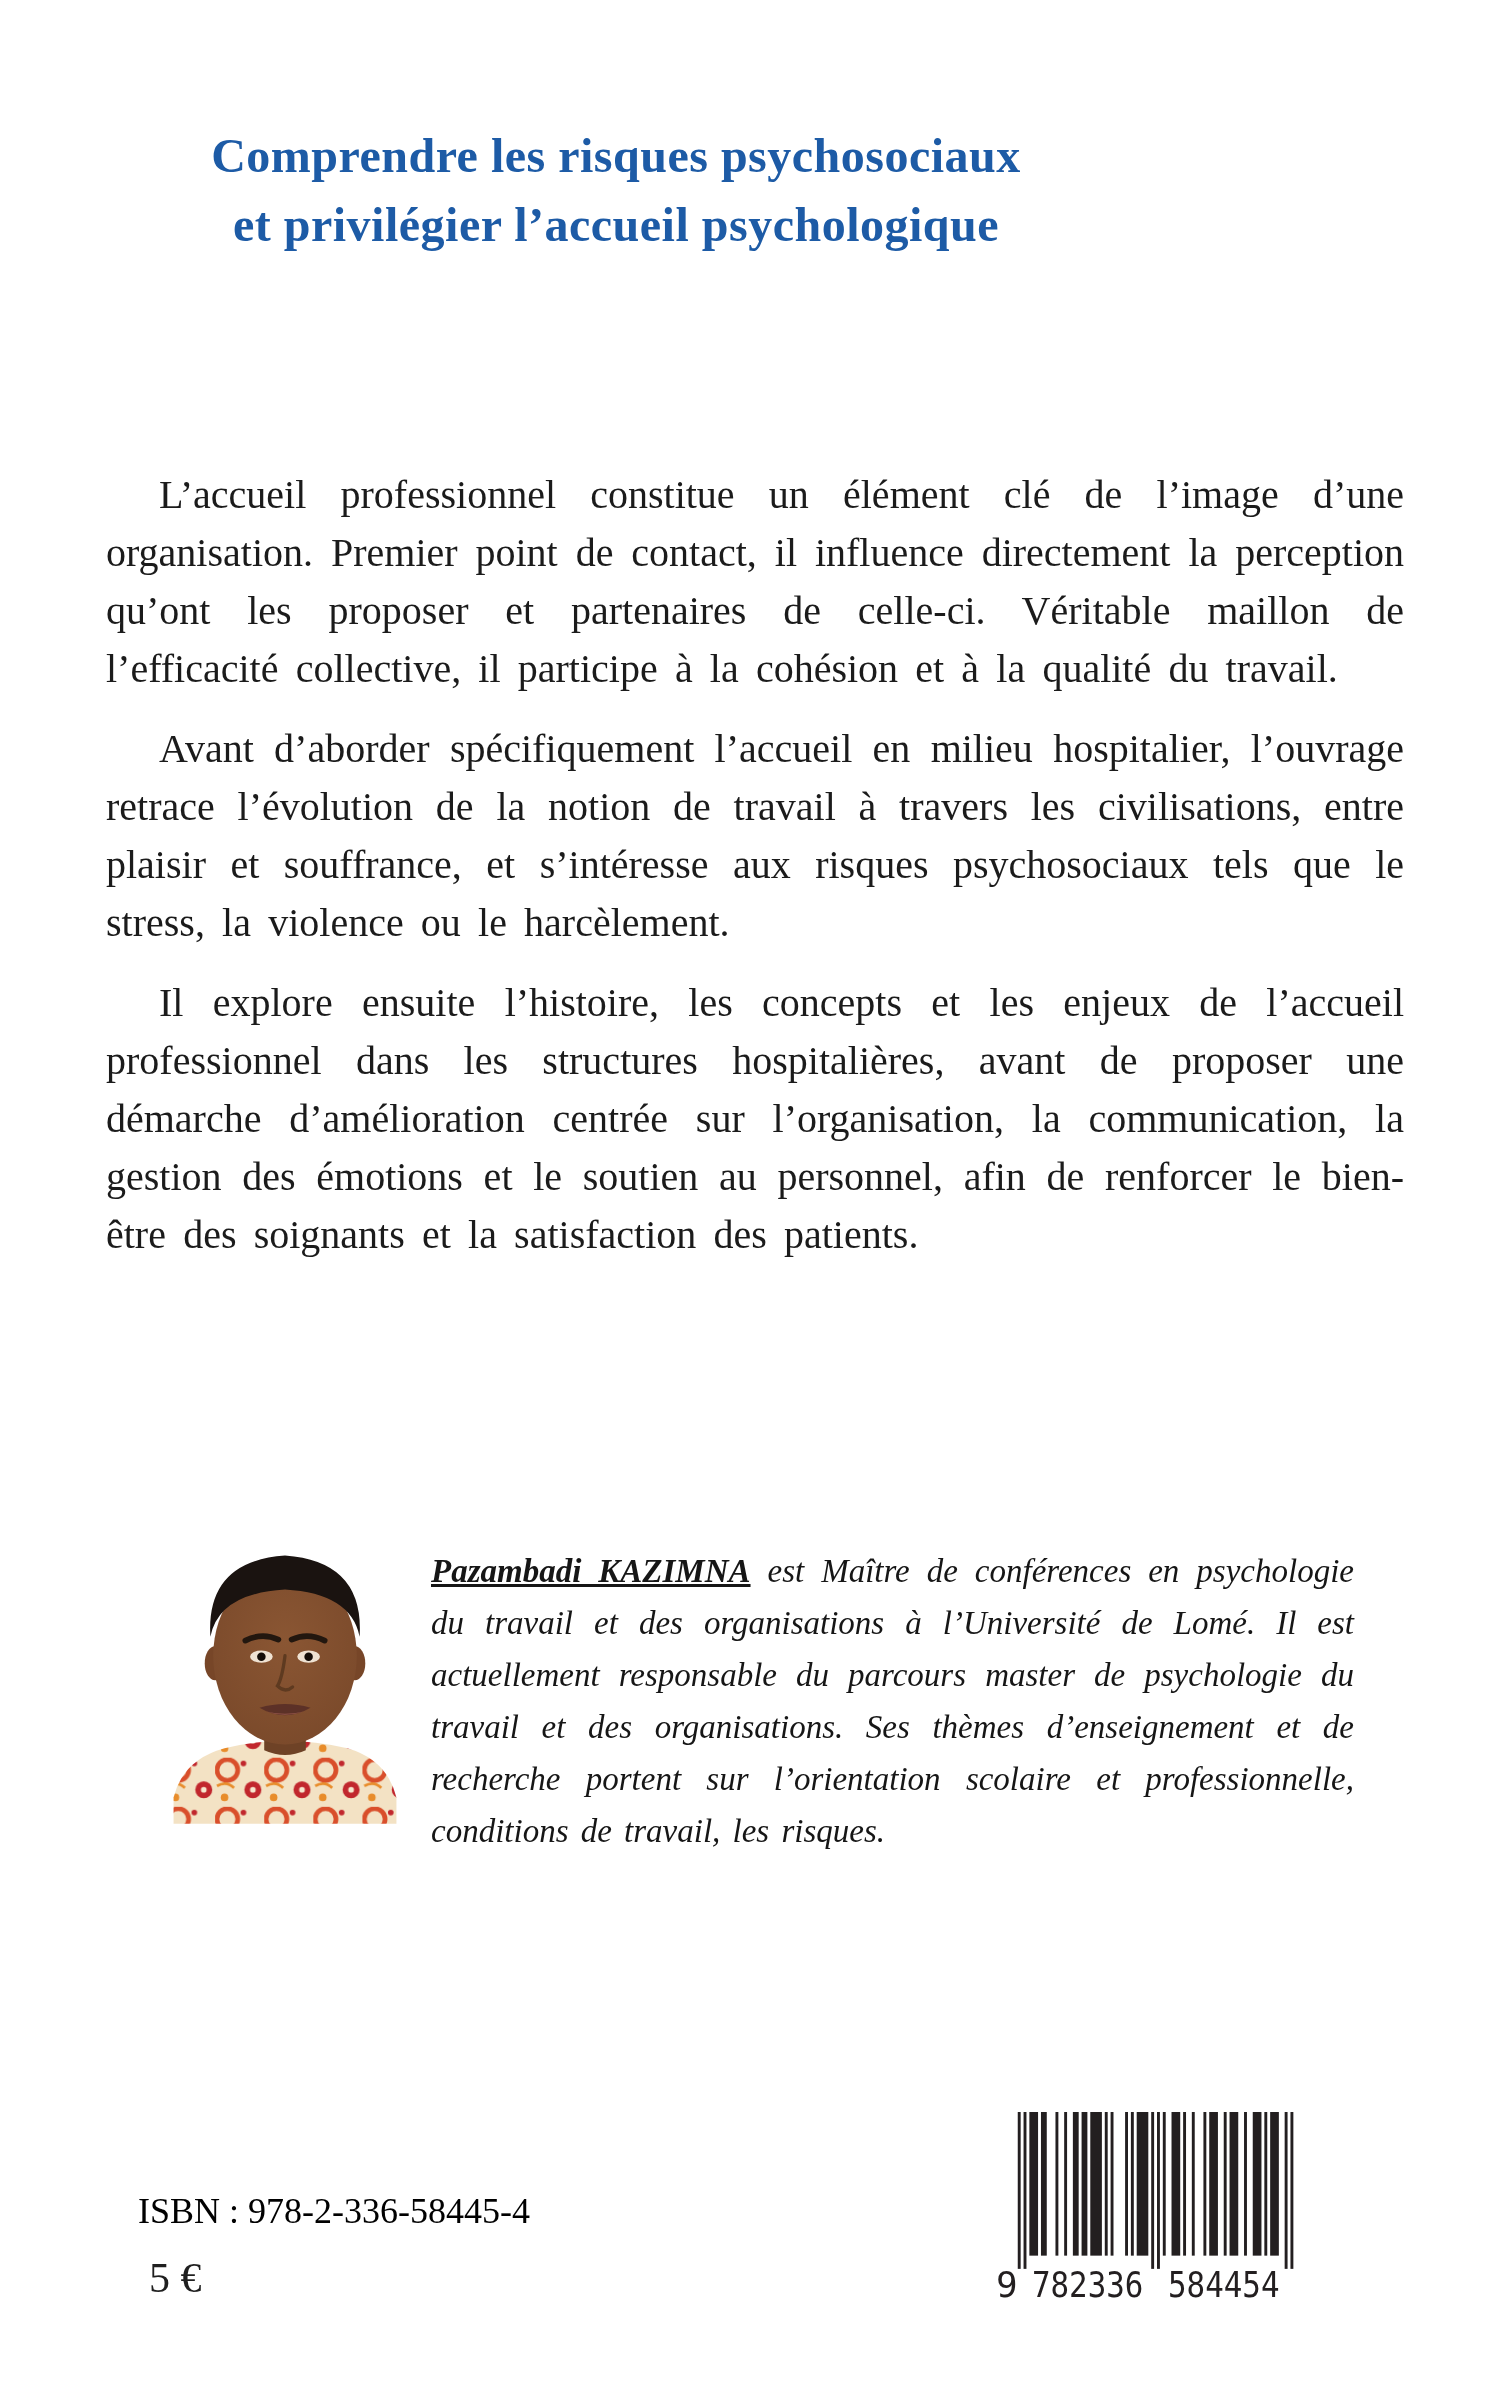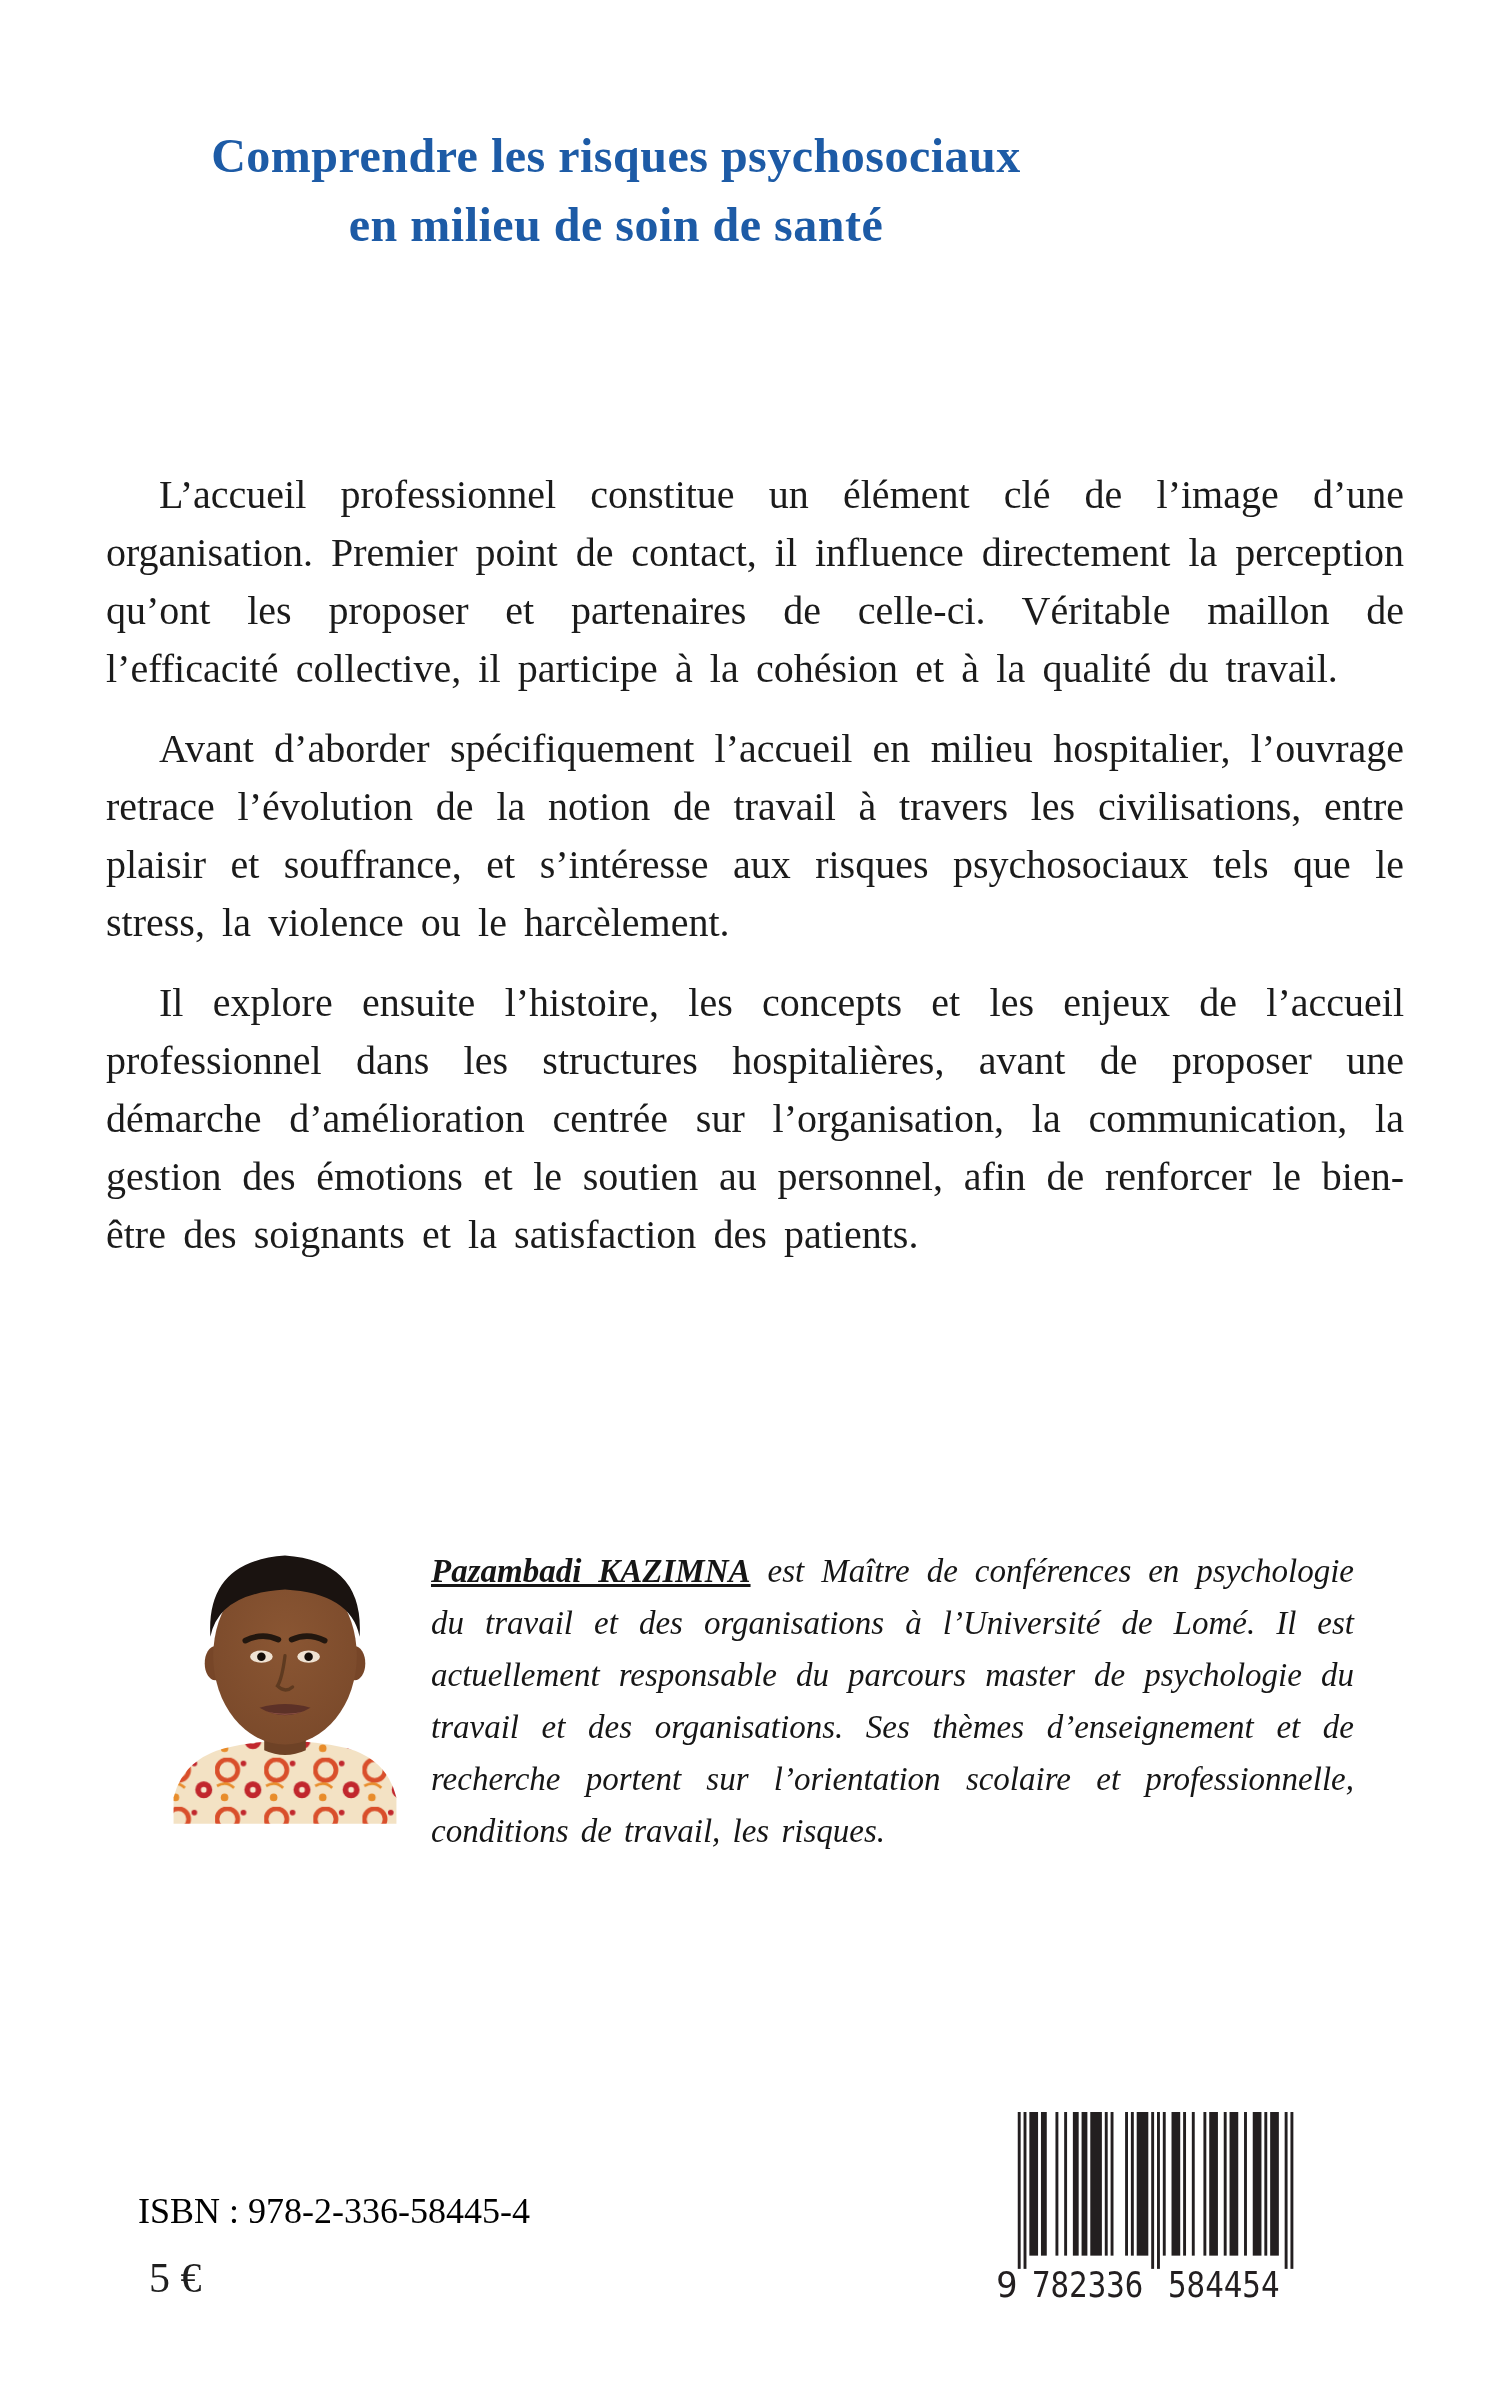--- a/index.html
+++ b/index.html
@@ -55,21 +55,21 @@
   .barcode {
     position:absolute; left:992px; top:2112px;
     width:318px; height:189px; background:#ffffff;
   }
 </style>
 </head>
 <body>
 
 <div class="title">
   <div>Comprendre les risques psychosociaux</div>
-  <div>en milieu de soin de santé</div>
+  <div>et privilégier l’accueil psychologique</div>
 </div>
 
 <div class="synopsis">
   <p>L’accueil professionnel constitue un élément clé de l’image d’une organisation. Premier point de contact, il influence directement la perception qu’ont les proposer et partenaires de celle-ci. Véritable maillon de l’efficacité collective, il participe à la cohésion et à la qualité du travail.</p>
   <p>Avant d’aborder spécifiquement l’accueil en milieu hospitalier, l’ouvrage retrace l’évolution de la notion de travail à travers les civilisations, entre plaisir et souffrance, et s’intéresse aux risques psychosociaux tels que le stress, la violence ou le harcèlement.</p>
   <p>Il explore ensuite l’histoire, les concepts et les enjeux de l’accueil professionnel dans les structures hospitalières, avant de proposer une démarche d’amélioration centrée sur l’organisation, la communication, la gestion des émotions et le soutien au personnel, afin de renforcer le bien-être des soignants et la satisfaction des patients.</p>
 </div>
 
 <div class="author-photo">
   <svg width="238" height="312" viewBox="0 0 252 330" xmlns="http://www.w3.org/2000/svg">

